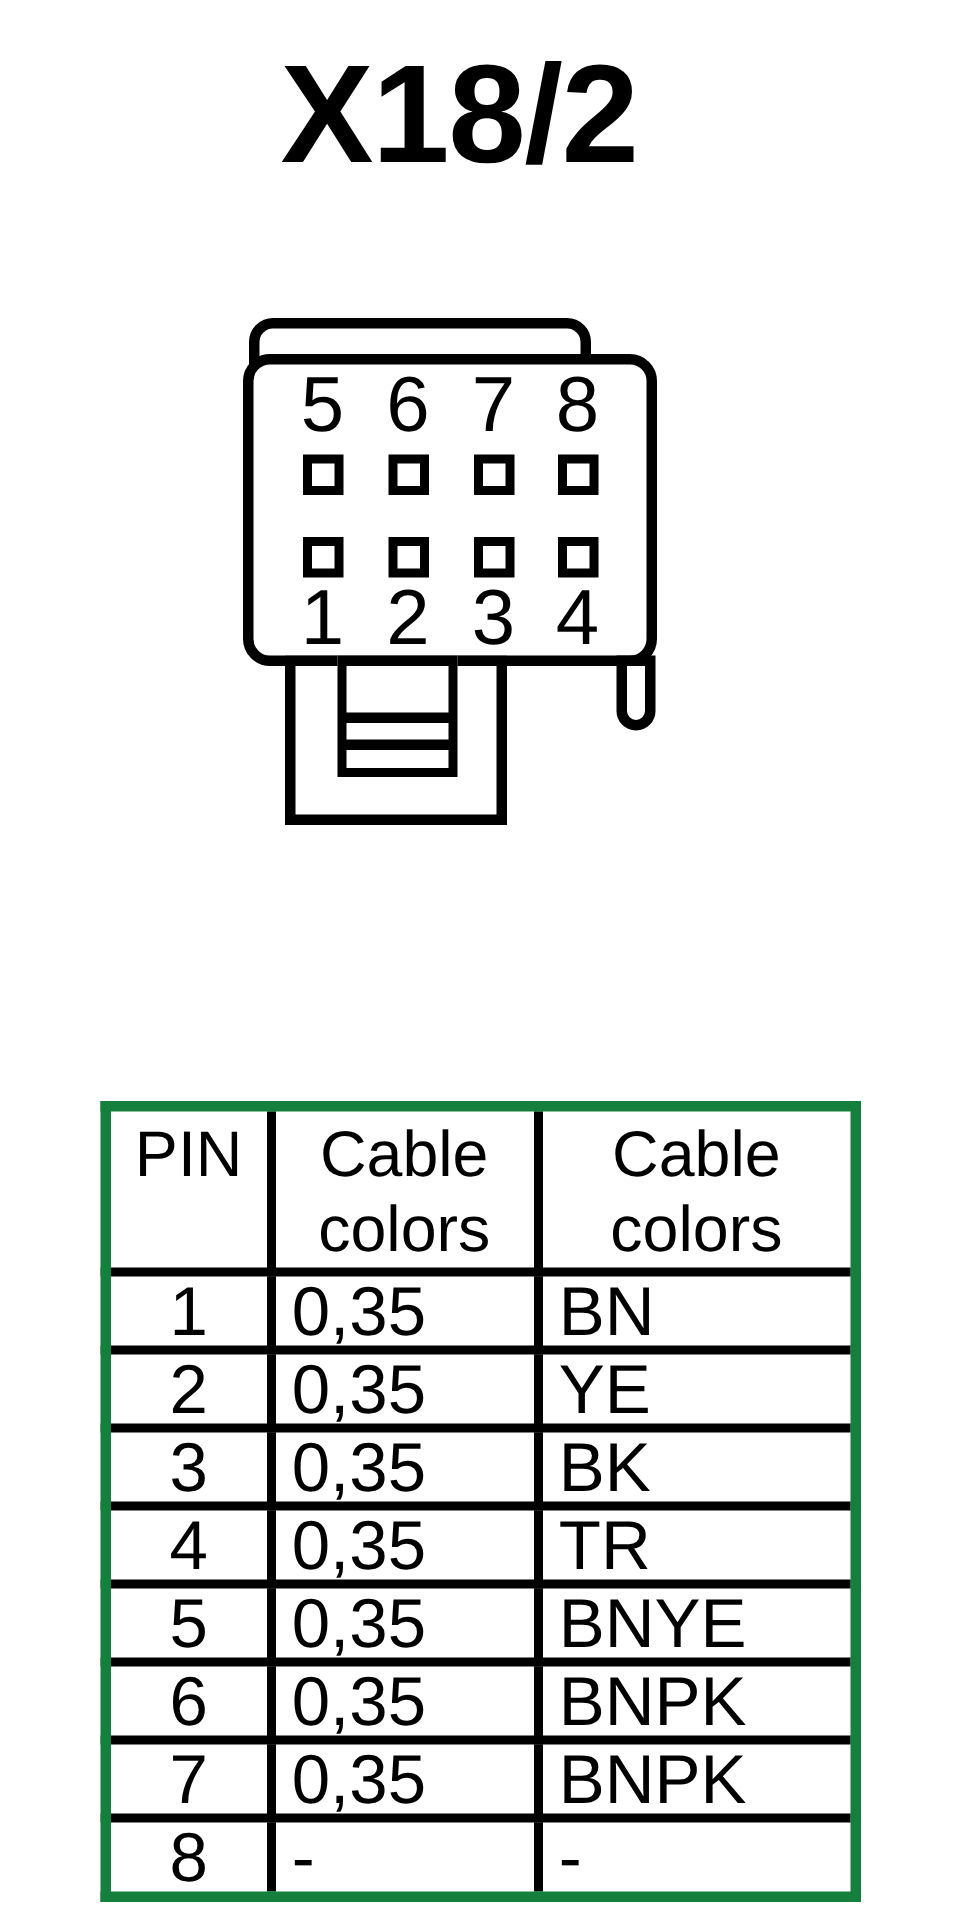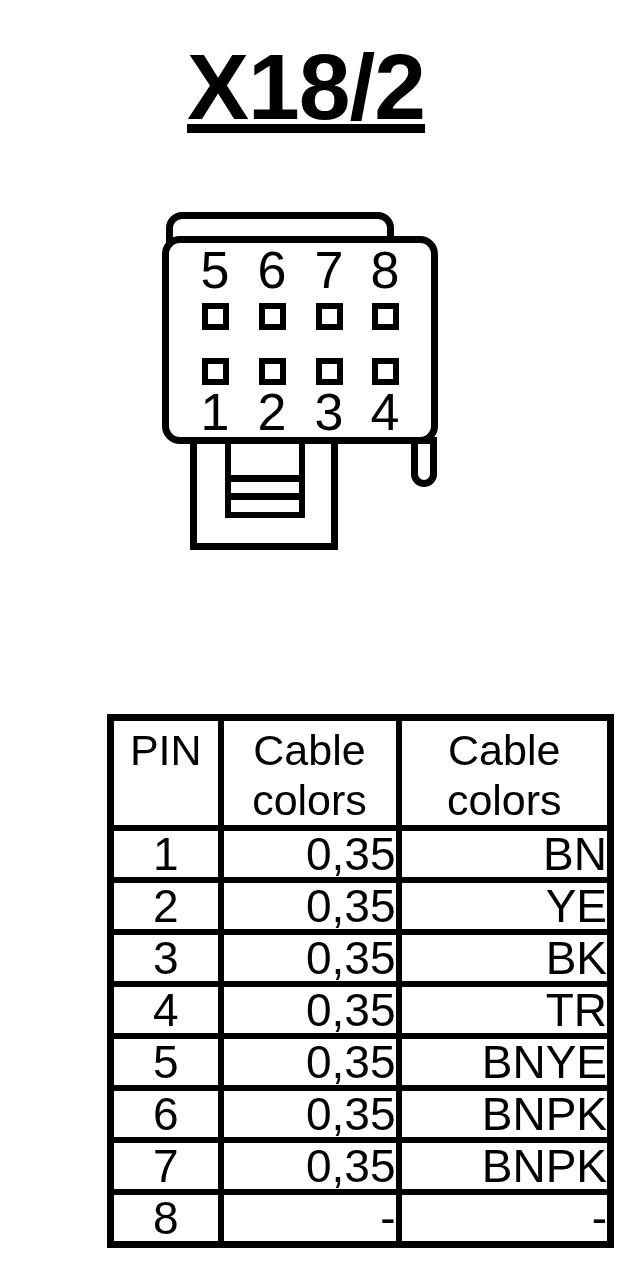--- a/index.html
+++ b/index.html
@@ -8,27 +8,26 @@
     width: 640px; height: 1280px;
     position: relative;
     font-family: "Liberation Sans", sans-serif;
     color: #000;
     overflow: hidden;
   }
 
   
   .page-title {
     position: absolute;
-    left: 187px; top: 41px;
+    left: 187px; top: 30px;
     font-size: 93px;
     font-weight: bold;
     line-height: 1;
     letter-spacing: -1px;
     white-space: nowrap;
-    text-decoration: underline;
   }
 
   
   .shape {
     position: absolute;
     background: #ffffff;
     border: 7px solid #000;
   }
   .back-plate {
     left: 166px; top: 212px;
@@ -79,46 +78,45 @@
     font-size: 52px;
     line-height: 1;
   }
   .num-row-top    { top: 244px; }
   .num-row-bottom { top: 386px; }
   .n1 { left: 186px; } .n2 { left: 243px; } .n3 { left: 300px; } .n4 { left: 356px; }
 
   
   table.pinout {
     position: absolute;
-    left: 67px; top: 714px;
+    left: 67px; top: 734px;
     width: 500px;
     border-collapse: collapse;
     table-layout: fixed;
-    border: 7px solid #000000;
-    margin-left: 40px;
+    border: 7px solid #15803d;
   }
   table.pinout th, table.pinout td {
     border: 6px solid #000;
     background: #fff;
   }
   col.col-pin   { width: 110px; }
   col.col-cross { width: 178px; }
   col.col-cable { width: 212px; }
   tr.hdr th {
     height: 108px;
     vertical-align: top;
     text-align: center;
     font-weight: normal;
     font-size: 43px;
     line-height: 50px;
     padding-top: 4px;
   }
   tr.data td { height: 50px; font-size: 46px; line-height: 1; vertical-align: middle; }
   td.pin-cell   { text-align: center; }
-  td.left-cell  { text-align: right; padding-left: 11px; }
+  td.left-cell  { text-align: left; padding-left: 11px; }
 </style>
 </head>
 <body>
 
 <div class="page-title">X18/2</div>
 
 <div>
   <div class="shape back-plate"></div>
   <div class="shape front-plate"></div>
   <div class="shape lock-tab"></div>

